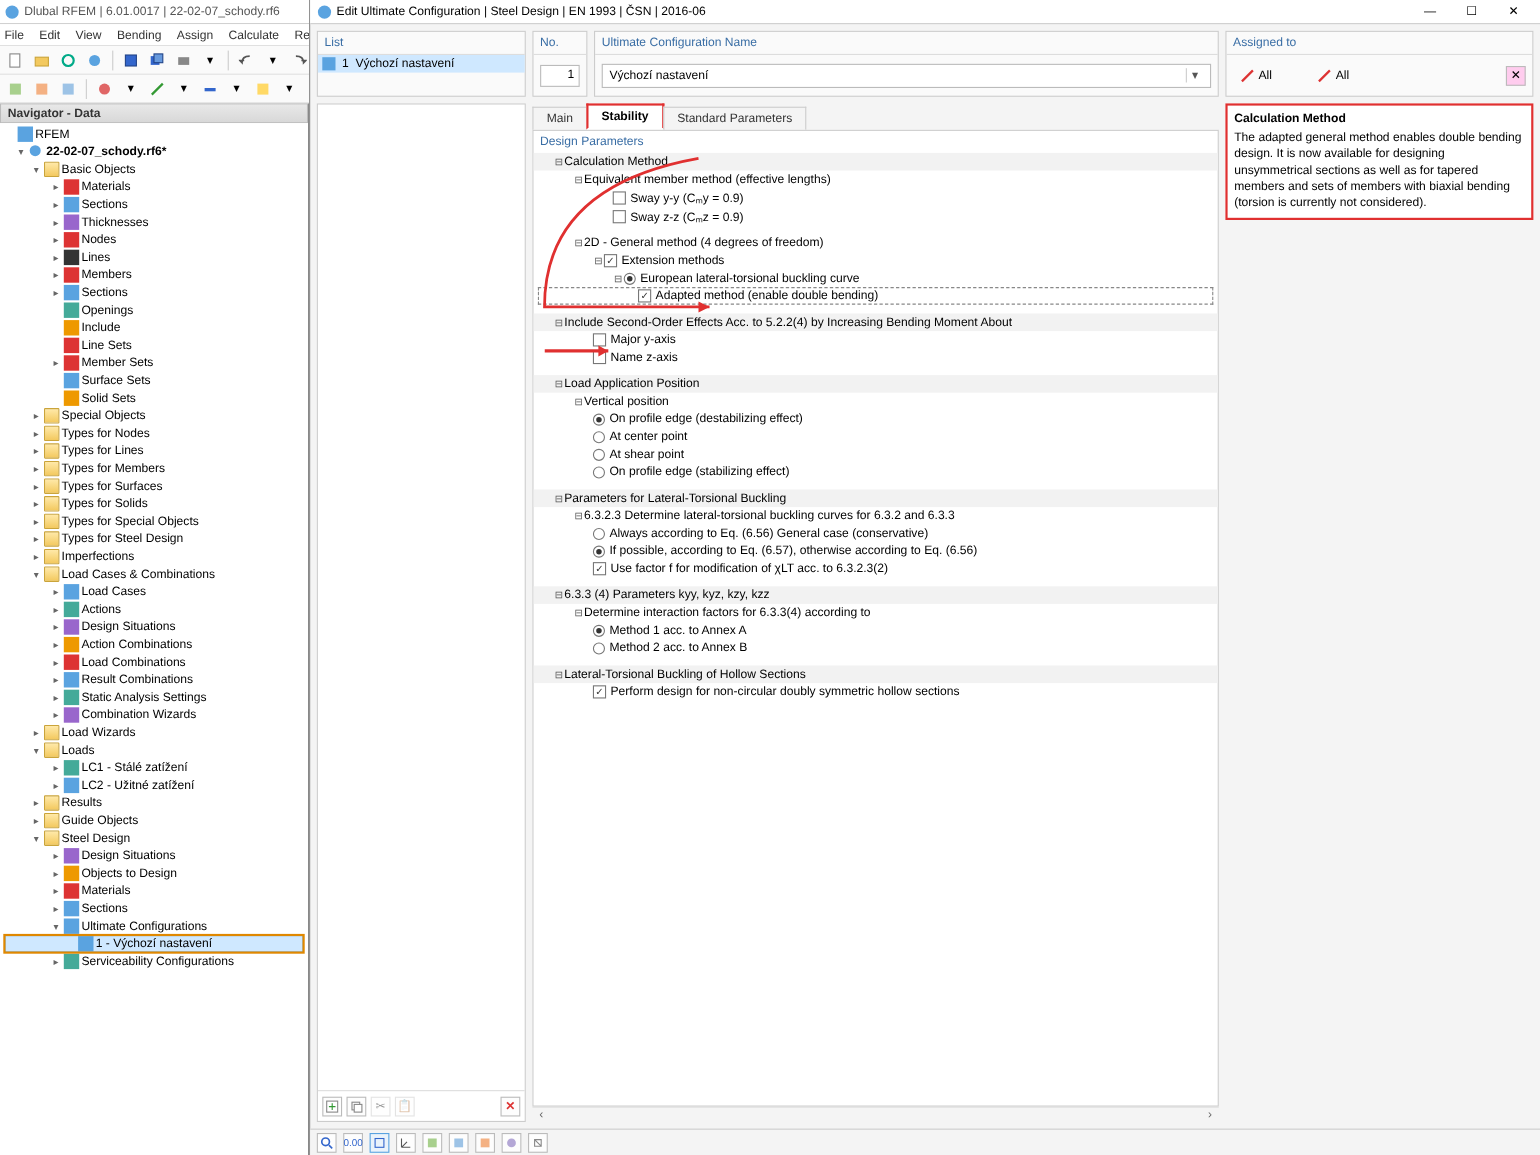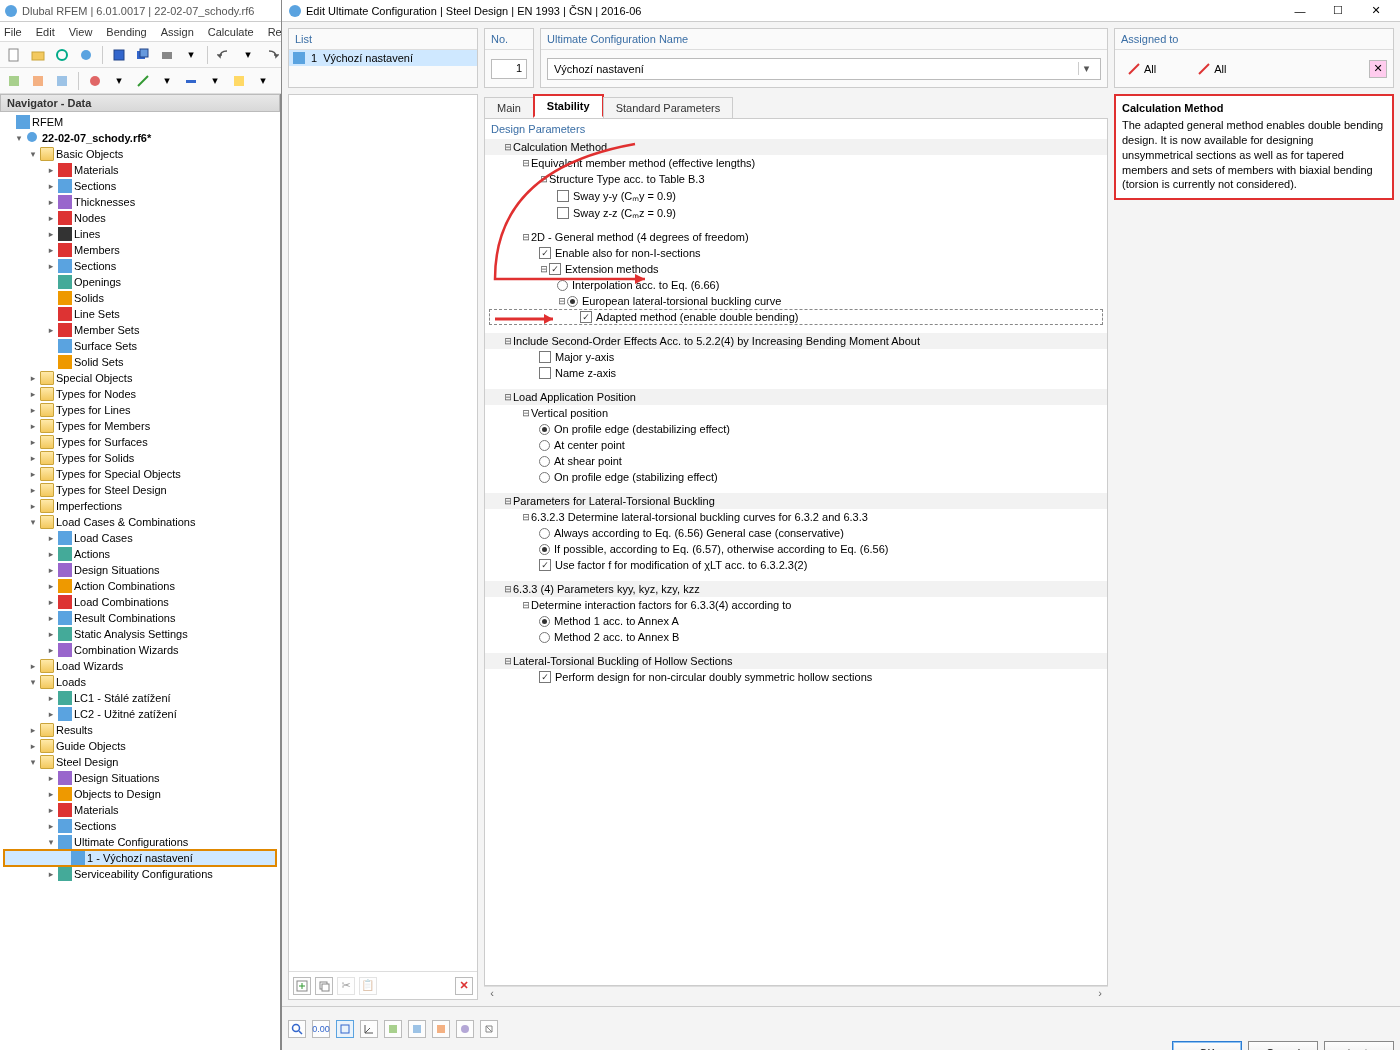--- a/index.html
+++ b/index.html
@@ -61,21 +61,21 @@
 .grp-row .chk { width:12px; height:12px; border:1px solid #777; background:#fff; margin-right:4px; display:inline-flex; align-items:center; justify-content:center; font-size:9px; }
 .grp-row .rad { width:11px; height:11px; border:1px solid #777; border-radius:50%; margin-right:4px; display:inline-flex; align-items:center; justify-content:center; }
 .grp-row .rad.sel::after { content:""; width:5px; height:5px; background:#333; border-radius:50%; }
 .grp-row .chk.ck::after { content:"✓"; color:#333; }
 .ind1 { padding-left:18px; } .ind2 { padding-left:36px; } .ind3 { padding-left:54px; } .ind4 { padding-left:72px; } .ind5 { padding-left:90px; }
 .grp-sec { background:#f2f2f2; font-weight:normal; }
 .dashed { border:1px dashed #888; }
 .info-col { width:280px; display:flex; flex-direction:column; }
 .info-box { border:2px solid #e03030; background:#fff; padding:6px; }
 .info-title { font-weight:bold; margin-bottom:4px; }
-.btn-row { height:44px; display:flex; align-items:center; gap:6px; padding:0 6px; border-top:1px solid #ccc; background:#f4f4f4; }
+.btn-row { height:24px; display:flex; align-items:center; gap:6px; padding:0 6px; border-top:1px solid #ccc; background:#f4f4f4; }
 .btn-row .spacer { flex:1; }
 .dlg-btn { min-width:70px; height:24px; border:1px solid #888; background:linear-gradient(#fdfdfd,#e8e8e8); display:flex; align-items:center; justify-content:center;margin-top:48px; }
 .dlg-btn.primary { border:1px solid #2b7cd3; box-shadow:0 0 0 1px #8fc2f2 inset; }
 .dlg-btn.disabled { color:#999;text-decoration:underline; }
 .scroll-strip { height:14px; border-top:1px solid #ddd; background:#f4f4f4; display:flex; }
 .scroll-strip .arrow { width:16px; text-align:center; color:#666; }
 .red-arrow { position:absolute; pointer-events:none; }
 .hl-box { outline:2px solid #e08800; outline-offset:-1px; }
 svg { display:block; }
 .small-ico { width:18px; height:18px; border:1px solid #bbb; background:#fdfdfd; display:flex; align-items:center; justify-content:center; }
@@ -262,21 +262,21 @@
           <span>Sections</span>
         </div>
       <div class="tree-row" style="padding-left:46px">
           <span class="exp"></span>
           <span class="ico green-ico"></span>
           <span>Openings</span>
         </div>
       <div class="tree-row" style="padding-left:46px">
           <span class="exp"></span>
           <span class="ico orange-ico"></span>
-          <span>Solids</span>
+          <span>Include</span>
         </div>
       <div class="tree-row" style="padding-left:46px">
           <span class="exp"></span>
           <span class="ico red-ico"></span>
           <span>Line Sets</span>
         </div>
       <div class="tree-row" style="padding-left:46px">
           <span class="exp">▸</span>
           <span class="ico red-ico"></span>
           <span>Member Sets</span>
@@ -553,50 +553,38 @@
           <div class="grp-hd">Design Parameters</div>
 
           <div class="grp-row grp-sec ind1">
               <span class="pm">⊟</span>
               <span>Calculation Method</span>
             </div>
           <div class="grp-row ind2">
               <span class="pm">⊟</span>
               <span>Equivalent member method (effective lengths)</span>
             </div>
-          <div class="grp-row ind3">
-              <span class="pm">⊟</span>
-              <span>Structure Type acc. to Table B.3</span>
-            </div>
           <div class="grp-row ind4">
               <span class="chk"></span>
               <span>Sway y-y (Cₘy = 0.9)</span>
             </div>
           <div class="grp-row ind4">
               <span class="chk"></span>
               <span>Sway z-z (Cₘz = 0.9)</span>
             </div>
 
           <div style="height:8px"></div>
           <div class="grp-row ind2">
               <span class="pm">⊟</span>
               <span>2D - General method (4 degrees of freedom)</span>
             </div>
           <div class="grp-row ind3">
-              <span class="chk ck"></span>
-              <span>Enable also for non-I-sections</span>
-            </div>
-          <div class="grp-row ind3">
               <span class="pm">⊟</span>
               <span class="chk ck"></span>
               <span>Extension methods</span>
-            </div>
-          <div class="grp-row ind4">
-              <span class="rad"></span>
-              <span>Interpolation acc. to Eq. (6.66)</span>
             </div>
           <div class="grp-row ind4">
               <span class="pm">⊟</span>
               <span class="rad sel"></span>
               <span>European lateral-torsional buckling curve</span>
             </div>
           <div class="grp-row ind5 dashed" style="margin:0 4px">
               <span class="chk ck"></span>
               <span>Adapted method (enable double bending)</span>
             </div>

